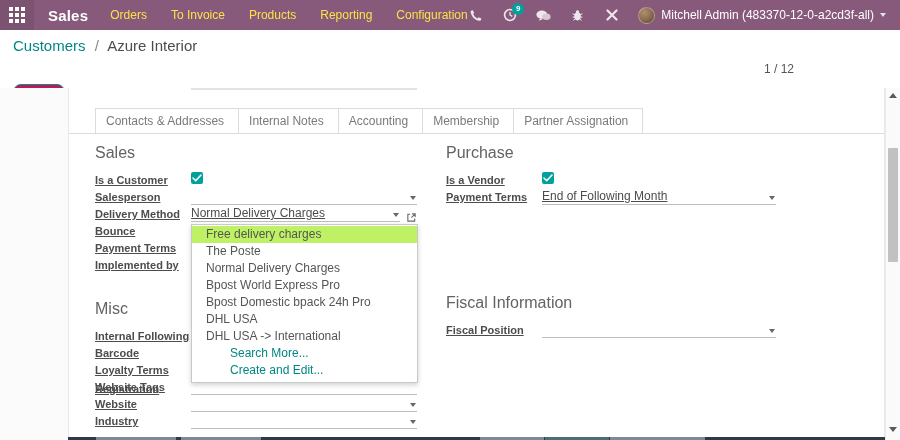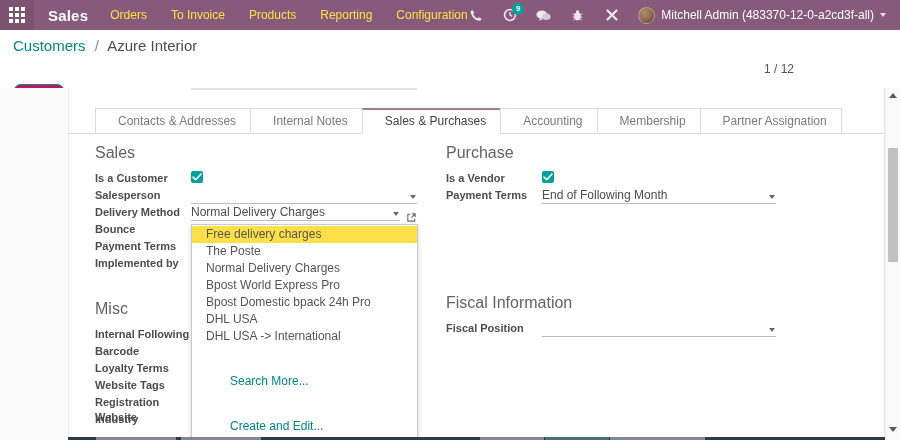--- a/index.html
+++ b/index.html
@@ -43,27 +43,27 @@
 
   
   .content { position:absolute; top:88px; left:0; width:900px; height:352px; background:#fbfbfb; }
   .sheet { position:absolute; left:68px; top:0; width:817px; height:349px; background:#fff;
            border-left:1px solid #e7e7e7; border-right:1px solid #e7e7e7; overflow:hidden; }
   .partial-line { position:absolute; left:122px; top:0; width:226px; height:2px; background:#e2e2e2; }
 
   
   .tabbar { position:absolute; left:0; top:20px; width:100%; height:26px; border-bottom:1px solid #dcdcdc; padding-left:26px; display:flex; }
   .tab { font-size:12px; color:#7a7a7a; background:#fff; border:1px solid #dcdcdc; margin-bottom:-1px;
-         padding:5px 14px 0 22px; cursor:pointer; margin-right:-1px; }
+         padding:5px 14px 0 10px; cursor:pointer; margin-right:-1px; }
   .tab.active { color:#444; border-top:2px solid #aa7796; border-bottom:1px solid #fff; padding-top:4px; }
 
   
   .group { position:absolute; }
   .group h3 { font-size:16px; font-weight:400; color:#636363; margin-bottom:9px; }
-  .frow { display:flex; align-items:flex-start; height:17px; }
+  .frow { display:flex; align-items:flex-end; height:17px;text-decoration:underline; }
   .lbl { width:96px; font-size:11px; font-weight:bold; color:#4c4c4c; line-height:15px; }
   .fld { position:relative; flex:1; height:16px; border-bottom:1px solid #bdbdbd; font-size:12px; color:#4c4c4c;
          line-height:15px; cursor:text; }
   .fld.nol { border-bottom:none; cursor:default; }
   .fld .caret { position:absolute; right:1px; bottom:4px; width:0; height:0;
                 border-left:3.5px solid transparent; border-right:3.5px solid transparent; border-top:4px solid #666; }
   .ext { margin-left:6px; width:11px; height:11px; display:inline-block; cursor:pointer; align-self:flex-end; margin-bottom:2px; }
   .cb { display:inline-block; width:12px; height:12px; background:#00A09D; border-radius:2px; cursor:pointer;
         position:relative; margin-bottom:1px; }
   .cb svg { position:absolute; left:1px; top:2px; }
@@ -72,22 +72,22 @@
   .col-right { left:377px; width:330px; }
   .g-sales    { top:56px; }
   .g-purchase { top:56px; }
   .g-misc     { top:212px; }
   .g-fiscal   { top:206px; }
 
   
   .dropdown { position:absolute; left:122px; top:136px; width:227px; background:#fff;
               border:1px solid #c9c9c9; box-shadow:0 2px 5px rgba(0,0,0,.18); z-index:5; padding:1px 0 3px 0; }
   .dd-item { font-size:12px; color:#555; line-height:17px; padding-left:14px; cursor:pointer; white-space:nowrap; }
-  .dd-item.hl { background:#fde047; }
-  .dd-item.action { color:#008784; padding-left:38px;margin-top:28px; }
+  .dd-item.hl { background:#bef264; }
+  .dd-item.action { color:#008784; padding-left:38px; }
 
   
   .scrollbar { position:absolute; right:0; top:0; width:15px; height:352px; background:#fafafa; border-left:1px solid #ececec; }
   .sb-up, .sb-down { position:absolute; left:3px; width:0; height:0; border-left:4px solid transparent; border-right:4px solid transparent; cursor:pointer; }
   .sb-up { top:5px; border-bottom:5px solid #5a5a5a; }
   .sb-down { bottom:8px; border-top:5px solid #5a5a5a; }
   .sb-thumb { position:absolute; left:2px; top:60px; width:10px; height:114px; background:#c1c1c1; border-radius:1px; cursor:grab; }
 
   
   .bottom-strip { position:absolute; left:68px; bottom:0; width:817px; height:3px; background:#2e3a46; }
@@ -187,21 +187,20 @@
     </div>
   </div>
 
   <div class="content">
     <div class="sheet">
       <div class="partial-line"></div>
 
       <div class="tabbar">
         <span class="tab">Contacts &amp; Addresses</span>
         <span class="tab">Internal Notes</span>
-        <span class="tab active">Sales &amp; Purchases</span>
         <span class="tab">Accounting</span>
         <span class="tab">Membership</span>
         <span class="tab">Partner Assignation</span>
       </div>
 
       <div class="group col-left g-sales">
         <h3>Sales</h3>
         <div class="frow">
           <span class="lbl">Is a Customer</span>
           <span class="fld nol">

